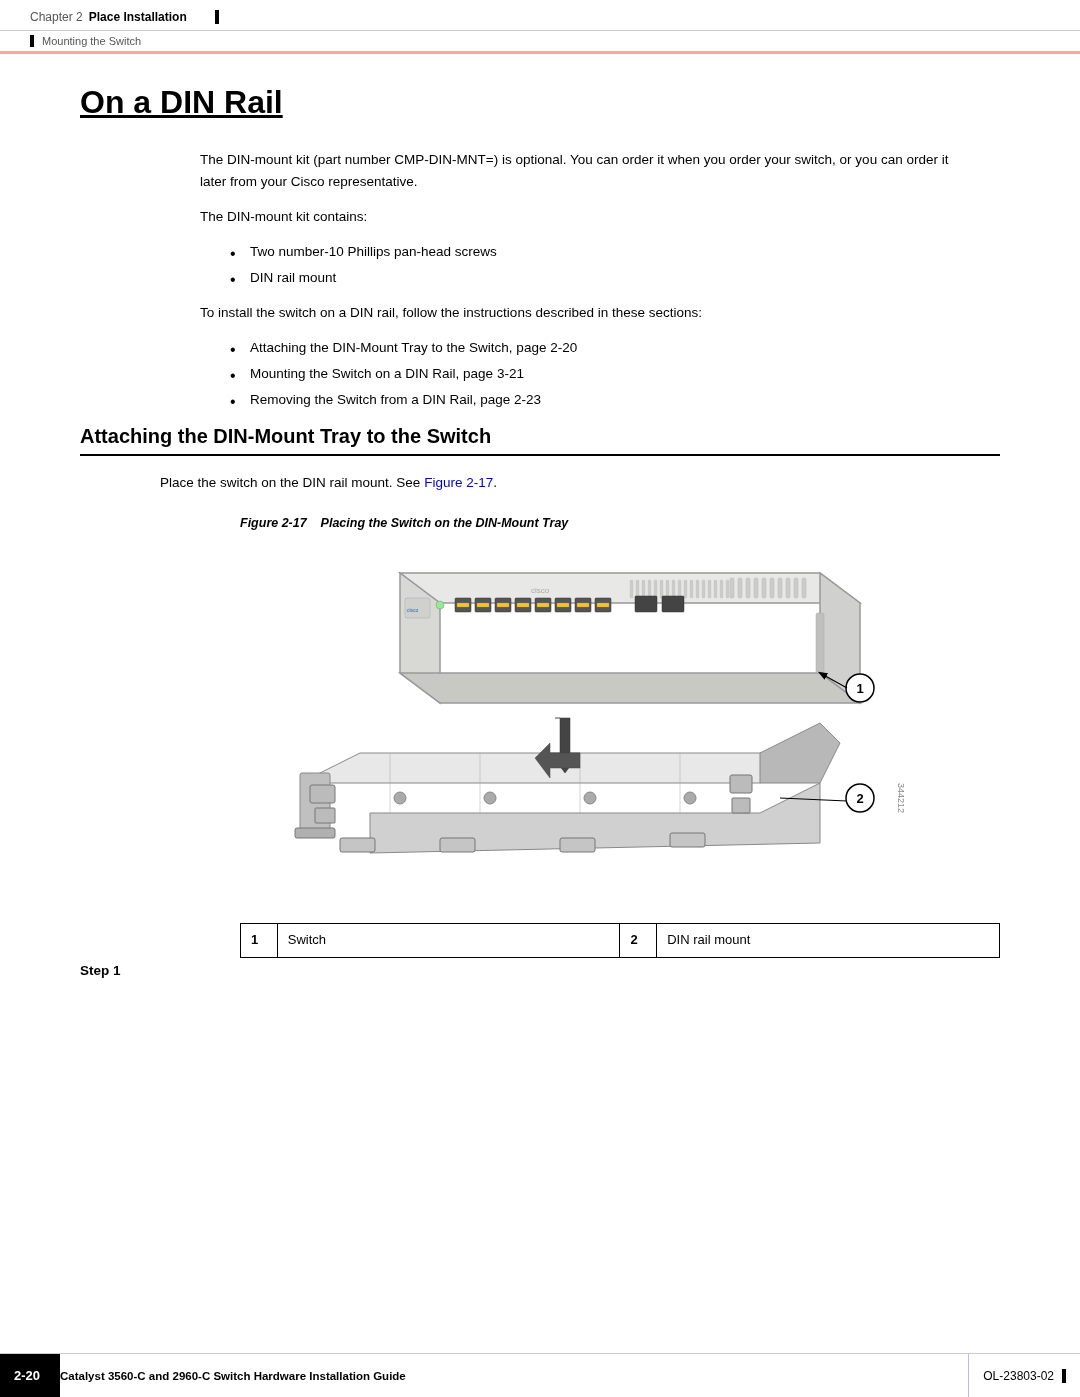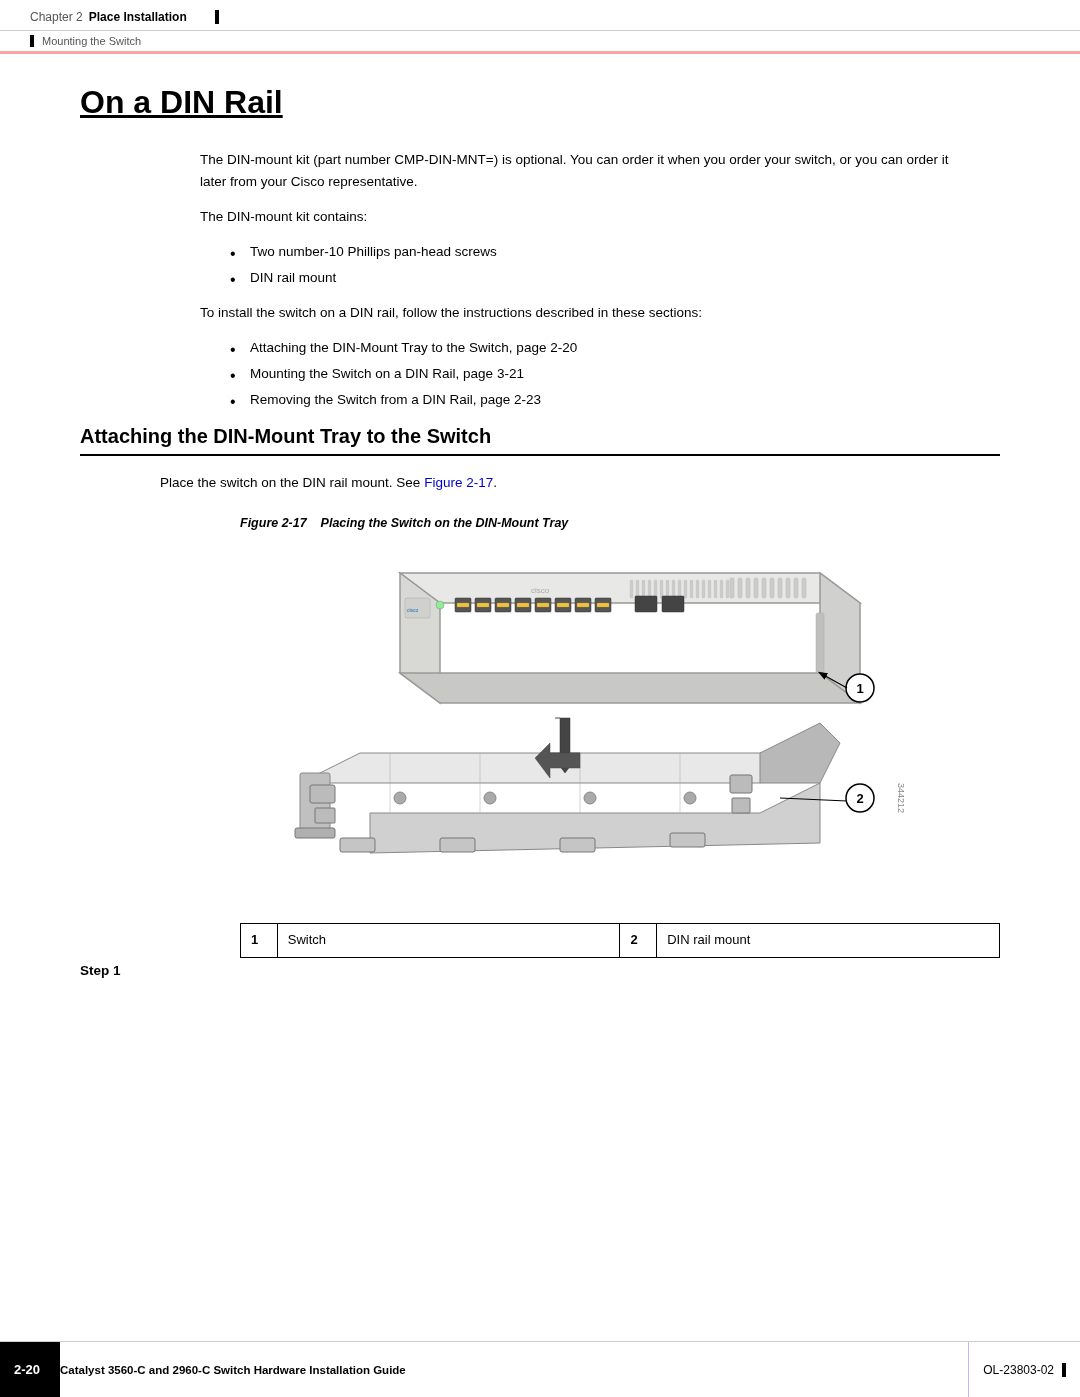--- a/index.html
+++ b/index.html
@@ -179,21 +179,21 @@
     .legend-table .label-cell {
       width: 280px;
     }
 
     
     .page-footer {
       position: absolute;
       bottom: 0;
       left: 0;
       right: 0;
-      height: 56px;
+      height: 44px;
       border-top: 1px solid #ccc;
       display: flex;
       align-items: center;
       justify-content: space-between;
       padding: 0 0 0 0;
     }
     .footer-left {
       background: #000;
       color: #fff;
       font-size: 13px;

